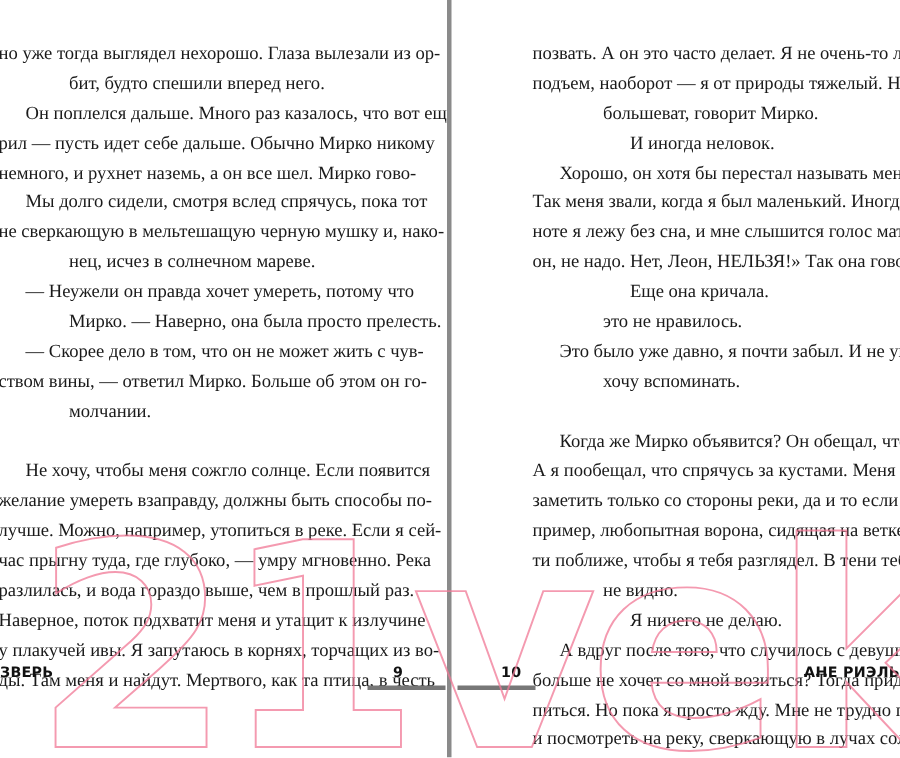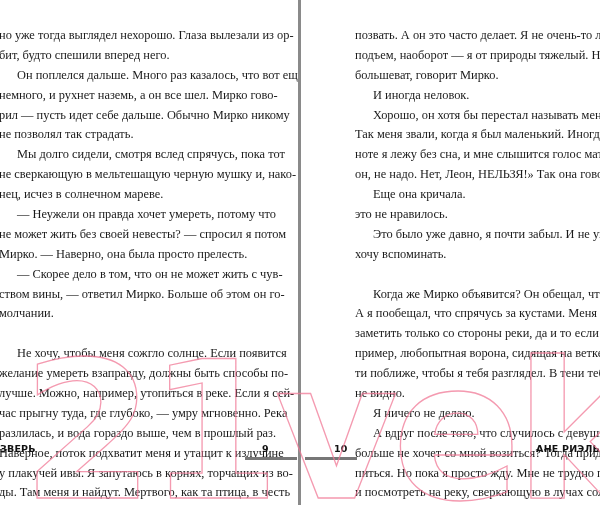--- a/index.html
+++ b/index.html
@@ -19,21 +19,21 @@
   }
   .text {
     position:absolute; top:26px;
     font-family:"Liberation Serif", serif;
     font-size:12.4px; line-height:19.9px;
     text-align:justify;
   }
   .left .text { left:-1px; width:246px; }
   .right .text { left:53px; width:245px; }
   .line { display:block; white-space:nowrap; height:19.9px; text-align-last:justify; }
-  .line.last { text-align-last:left; }
+  .line.last { text-align-last:left;margin-left:47px; }
   .line.indent { padding-left:18px; }
   .line.blank { height:19.9px; }
   .footer {
     position:absolute; top:443px;
     font-family:"DejaVu Sans", sans-serif; font-weight:bold;
     font-size:9.5px; letter-spacing:0.2px; color:#111;
   }
   .left .footer.title { left:0px; }
   .left .footer.num { left:262px; }
   .right .footer.num { left:32px; }
@@ -55,28 +55,26 @@
 </head>
 <body>
 
 <div class="spread">
 
   <div class="page left">
     <div class="text" id="left-text">
         <span class="line">но уже тогда выглядел нехорошо. Глаза вылезали из ор-</span>
         <span class="line last">бит, будто спешили вперед него.</span>
         <span class="line indent">Он поплелся дальше. Много раз казалось, что вот еще</span>
+        <span class="line">рил — пусть идет себе дальше. Обычно Мирко никому</span>
         <span class="line">немного, и рухнет наземь, а он все шел. Мирко гово-</span>
-        <span class="line">рил — пусть идет себе дальше. Обычно Мирко никому</span>
-        <span class="line last">не позволял так страдать.</span>
         <span class="line indent">Мы долго сидели, смотря вслед спрячусь, пока тот</span>
         <span class="line">не сверкающую в мельтешащую черную мушку и, нако-</span>
         <span class="line last">нец, исчез в солнечном мареве.</span>
         <span class="line indent">— Неужели он правда хочет умереть, потому что</span>
-        <span class="line">не может жить без своей невесты? — спросил я потом</span>
         <span class="line last">Мирко. — Наверно, она была просто прелесть.</span>
         <span class="line indent">— Скорее дело в том, что он не может жить с чув-</span>
         <span class="line">ством вины, — ответил Мирко. Больше об этом он го-</span>
         <span class="line last">молчании.</span>
         <span class="line last blank"></span>
         <span class="line indent">Не хочу, чтобы меня сожгло солнце. Если появится</span>
         <span class="line">желание умереть взаправду, должны быть способы по-</span>
         <span class="line">лучше. Можно, например, утопиться в реке. Если я сей-</span>
         <span class="line">час прыгну туда, где глубоко, — умру мгновенно. Река</span>
         <span class="line">разлилась, и вода гораздо выше, чем в прошлый раз.</span>

